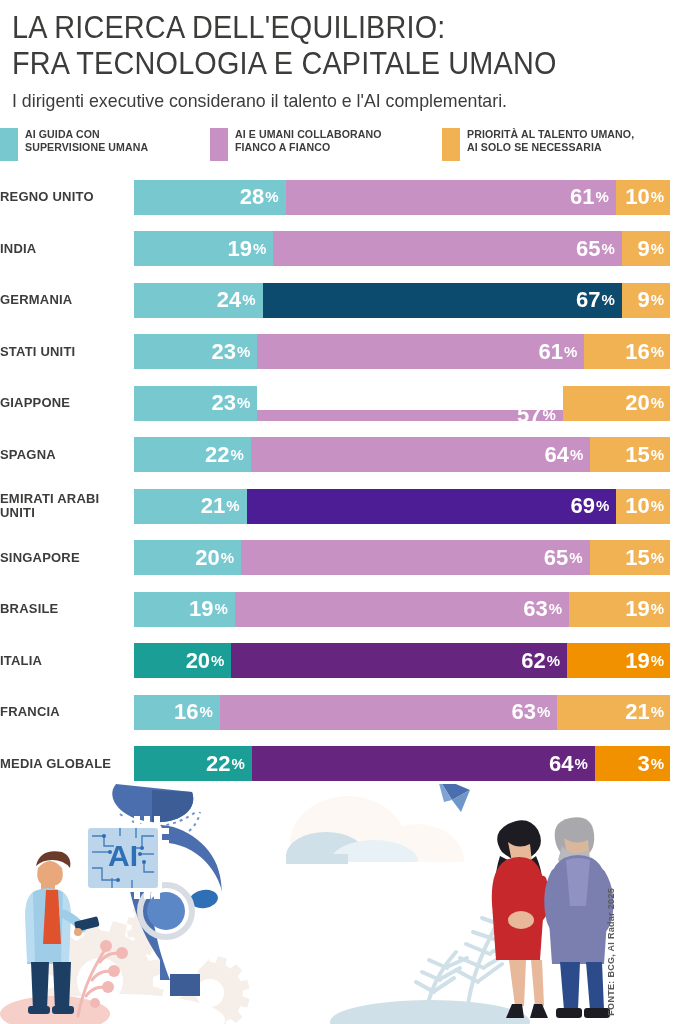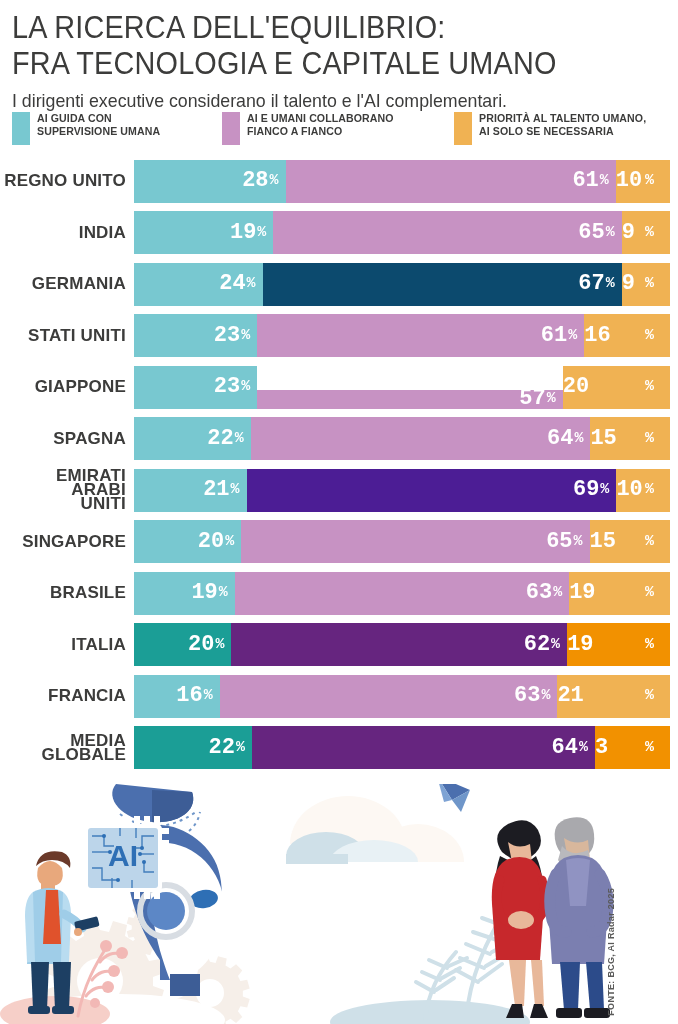--- a/index.html
+++ b/index.html
@@ -31,21 +31,22 @@
     line-height:22px;
     color:#3c3c3b;
     font-weight:400;
     transform:scaleX(0.96);
     transform-origin:left top;
     white-space:nowrap;
   }
 
   
   .legend {
-    padding:0 10px 0 12px;
+    margin-top:16px;
+    padding:0 10px 0 0;
     display:flex;
     align-items:flex-start;
     gap:0px;
   }
   .legend-item { display:flex; align-items:flex-start; }
   .legend-item.li0 { width:210px; }
   .legend-item.li1 { width:232px; }
   .legend-item.li2 { width:auto; }
   .swatch {
     width:18px; height:33px;
@@ -68,53 +69,51 @@
   .chart { margin-top:13px; padding:0 8px 0 0; }
   .row {
     display:flex;
     align-items:center;
     height:46px;
     margin-bottom:5.5px;
   }
   .row-label {
     width:134px;
     flex:0 0 134px;
-    text-align:right;
     padding-right:8px;
-    font-size:17px;
+    font-size:13px;
     line-height:14px;
     font-weight:700;
     color:#3c3c3b;
     text-transform:uppercase;
     letter-spacing:0.2px;
     white-space:pre-line;
   }
   .bar-track {
     flex:1 1 auto;
     display:flex;
-    height:43px;
+    height:35px;
     overflow:hidden;
-    font-family:Liberation Mono, monospace;
   }
   .seg {
     display:flex;
     align-items:center;
     justify-content:flex-end;
     padding-right:7px;
     color:#ffffff;
     font-weight:700;
     font-size:22px;
     line-height:22px;
     overflow:hidden;
     white-space:nowrap;
   }
   .seg .pct-num { font-size:22px; font-weight:700; }
   .seg .pct-sign { font-size:15px; font-weight:700; margin-left:1px; }
   .seg.seg-a { justify-content:flex-end; }
-  .seg.seg-c { justify-content:space-between; padding-right:16px; }
+  .seg.seg-c { justify-content:flex-end; padding-right:6px; }
 
   
   .illustration {
     position:absolute;
     left:0; bottom:0;
     width:618px; height:240px;
     overflow:hidden;
   }
   .illustration svg { display:block; }
   .source-note {

